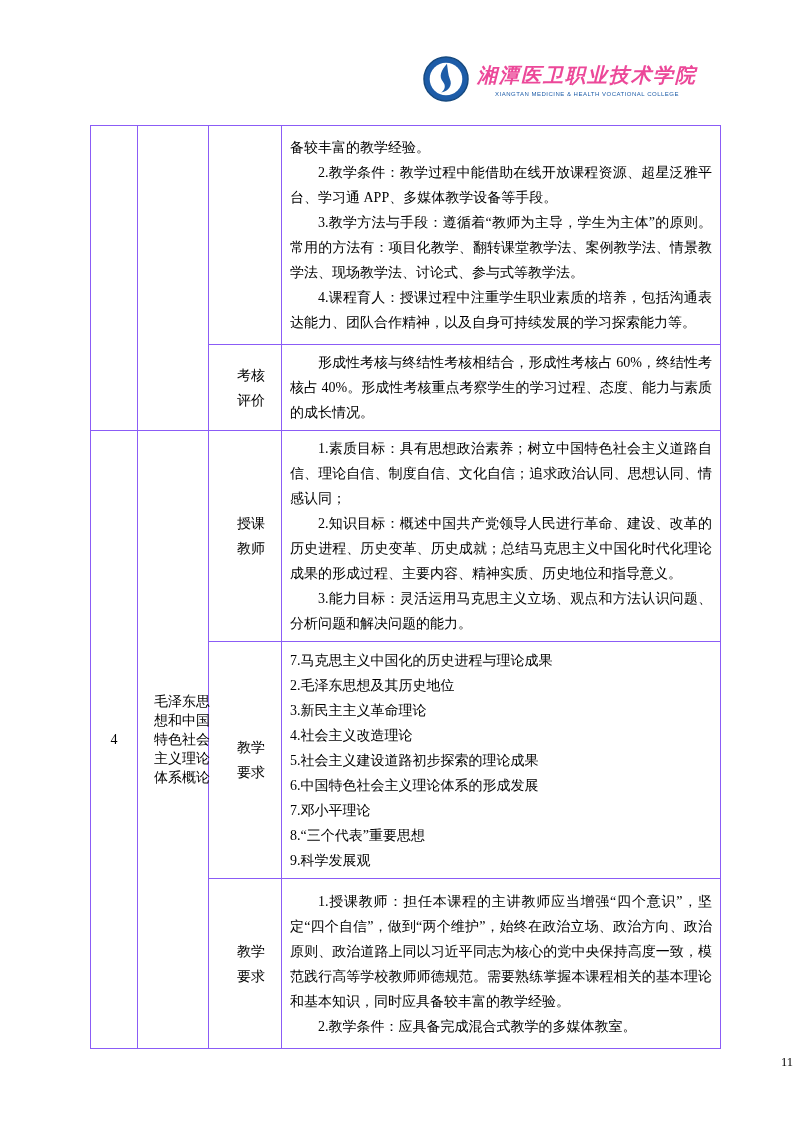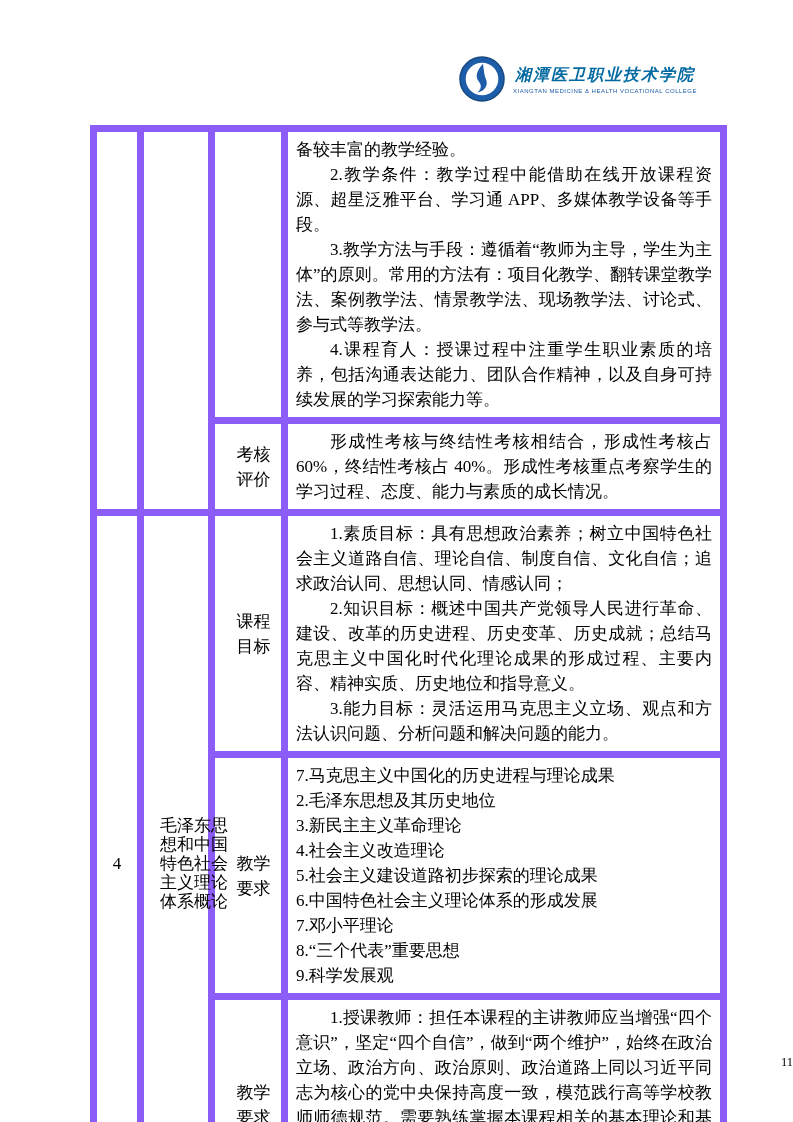--- a/index.html
+++ b/index.html
@@ -14,38 +14,38 @@
     margin:0 auto;
   }
   
   .logo {
     position:absolute; top:56px; right:96px;
     display:flex; align-items:center; gap:8px;
   }
   .emblem { width:46px; height:46px; flex:0 0 auto; }
   .logo-text { display:flex; flex-direction:column; align-items:center; }
   .logo-zh {
-    font-size:16px; font-weight:bold; font-style:italic;
-    color:#0369a1; letter-spacing:2px; white-space:nowrap;
+    font-size:20px; font-weight:bold; font-style:italic;
+    color:#ec4899; letter-spacing:2px; white-space:nowrap;
     font-family:"Liberation Serif","DejaVu Serif",serif;
   }
   .logo-en {
     font-size:6px; color:#1d5ca8; letter-spacing:0.5px;
     margin-top:2px; white-space:nowrap;
     font-family:"Liberation Sans","DejaVu Sans",sans-serif;
   }
   
   table.syllabus {
     position:absolute; top:125px; left:90px;
     width:630px;
     border-collapse:collapse; table-layout:fixed;
   }
   table.syllabus td {
-    border:7px solid #8b5cf6;
-    font-size:17px; line-height:25px;
+    border:1px solid #8b5cf6;
+    font-size:14px; line-height:25px;
     vertical-align:middle;
   }
   td.content { vertical-align:top; padding:5px 8px; text-align:justify; }
   td.label   { text-align:center;padding-left:16px; }
   td.num     { text-align:center; font-size:14px; }
   .vlabel    { width:2.3em; margin:0 auto; text-align:left; word-break:break-all; }
   .course-inner { width:4.15em; margin:0 auto; text-align:left; word-break:break-all; line-height:19px; }
   p.para { text-indent:2em; }
   p.cont { text-indent:0; }
   p.item { text-indent:0; }
@@ -109,21 +109,21 @@
           <p class="para">形成性考核与终结性考核相结合，形成性考核占 60%，终结性考核占 40%。形成性考核重点考察学生的学习过程、态度、能力与素质的成长情况。</p>
         </td>
       </tr>
 
       <tr>
         <td class="num h-c1" rowspan="3">4</td>
         <td class="label" rowspan="3">
           <div class="course-inner">毛泽东思想和中国特色社会主义理论体系概论</div>
         </td>
         <td class="label h-c1">
-          <div class="vlabel">课程目标</div>
+          <div class="vlabel">授课教师</div>
         </td>
         <td class="content h-c1">
           <p class="para">1.素质目标：具有思想政治素养；树立中国特色社会主义道路自信、理论自信、制度自信、文化自信；追求政治认同、思想认同、情感认同；</p>
           <p class="para">2.知识目标：概述中国共产党领导人民进行革命、建设、改革的历史进程、历史变革、历史成就；总结马克思主义中国化时代化理论成果的形成过程、主要内容、精神实质、历史地位和指导意义。</p>
           <p class="para">3.能力目标：灵活运用马克思主义立场、观点和方法认识问题、分析问题和解决问题的能力。</p>
         </td>
       </tr>
 
       <tr>
         <td class="label h-c2">

